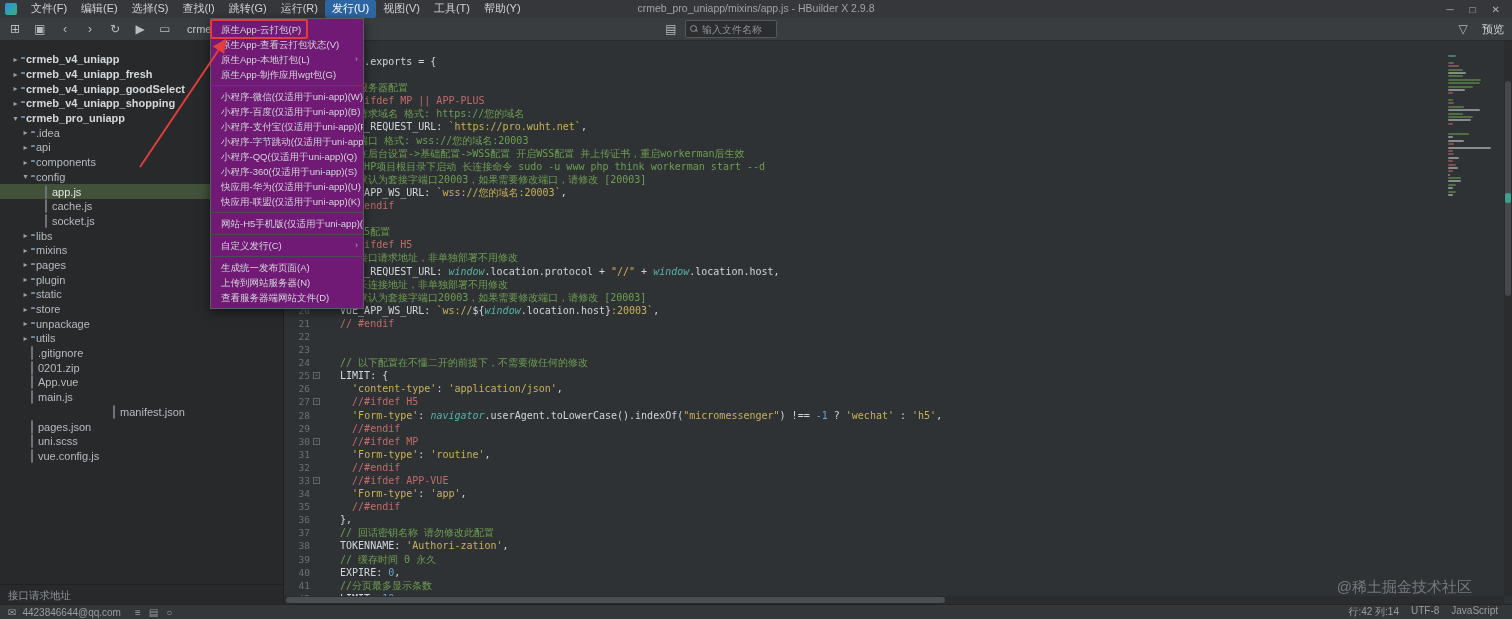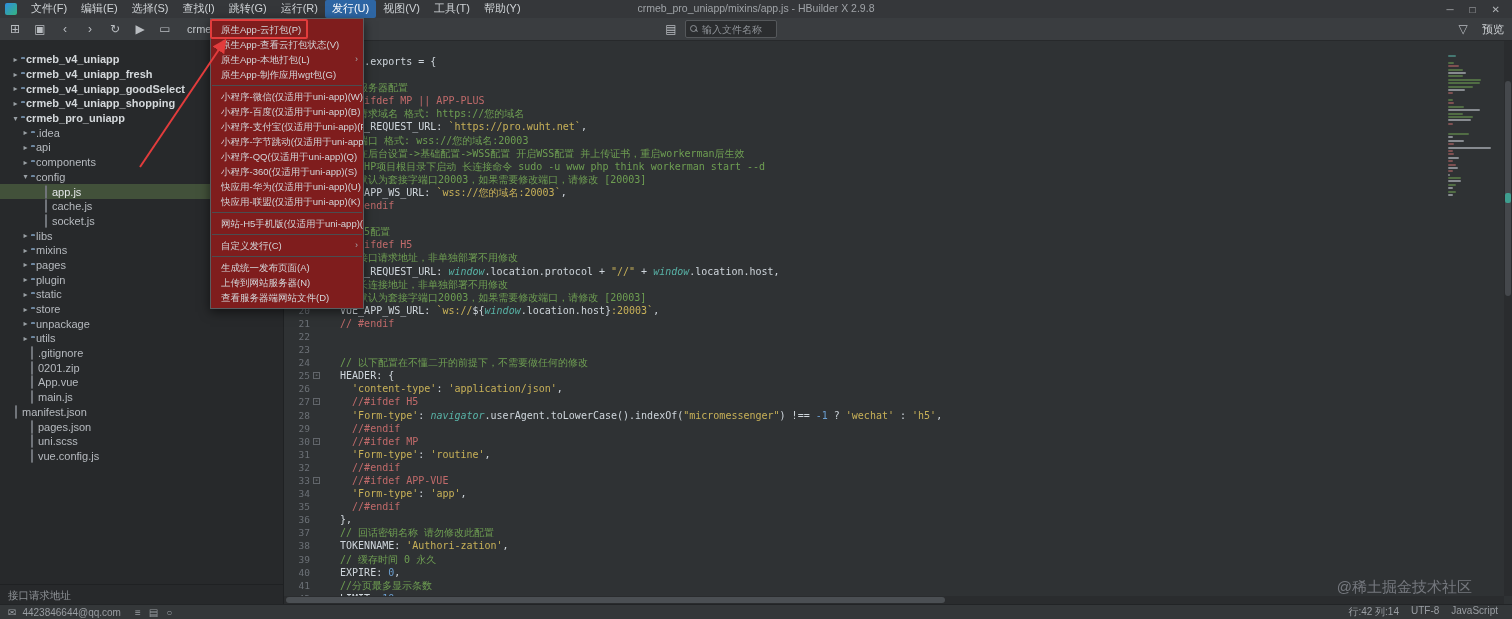--- a/index.html
+++ b/index.html
@@ -64,21 +64,21 @@
   .hthumb{position:absolute;left:2px;top:1px;width:54%;height:6px;background:#4b4f53;border-radius:3px;}
 
   
   .statusbar{position:absolute;left:0;right:0;bottom:0;height:15px;background:#343739;border-top:1px solid #222426;
              display:flex;align-items:center;font-size:10px;color:#9a9ea3;padding:0 8px;box-sizing:border-box;}
   .st-left{display:flex;align-items:center;gap:6px;}
   .st-ico{font-size:10px;color:#9a9ea3;margin-left:8px;}
   .st-right{margin-left:auto;display:flex;gap:12px;margin-right:6px;}
 
   
-  .popup{position:absolute;left:210px;top:18px;width:152px;background:#7f1d1d;border:1px solid #5a5d60;
+  .popup{position:absolute;left:210px;top:18px;width:152px;background:#701a75;border:1px solid #5a5d60;
          box-shadow:0 3px 10px rgba(0,0,0,.55);padding:3px 0;z-index:50;}
   .mi{position:relative;height:15px;line-height:15px;font-size:9.5px;color:#d2d5d8;padding:0 14px 0 10px;white-space:nowrap;overflow:hidden;}
   .mi .sub{position:absolute;right:5px;top:0;font-size:9px;color:#a9adb1;}
   .msep{height:1px;background:#4a4d50;margin:3px 1px;}
 
   
   .annot-box{position:absolute;border:2px solid #e23c3c;border-radius:2px;z-index:70;pointer-events:none;}
   .annot-svg{position:absolute;inset:0;z-index:70;pointer-events:none;}
   .watermark{position:absolute;right:40px;bottom:22px;font-size:15px;color:#9a9da5;opacity:.65;z-index:45;pointer-events:none;}
 </style>
@@ -249,21 +249,21 @@
           <div class="trow" style="padding-left: 20px;">
             <span class="chev"></span>
             <span class="fold-ico"><span class="fi" style="--fc: #49b984;"></span></span>
             <span>App.vue</span>
           </div>
           <div class="trow" style="padding-left: 20px;">
             <span class="chev"></span>
             <span class="fold-ico"><span class="fi" style="--fc: #c9b458;"></span></span>
             <span>main.js</span>
           </div>
-          <div class="trow" style="padding-left: 4px;">
+          <div class="trow" style="padding-left: 4px; justify-content: center;">
             <span class="chev"></span>
             <span class="fold-ico"><span class="fi" style="--fc: #9aa0a6;"></span></span>
             <span>manifest.json</span>
           </div>
           <div class="trow" style="padding-left: 20px;">
             <span class="chev"></span>
             <span class="fold-ico"><span class="fi" style="--fc: #9aa0a6;"></span></span>
             <span>pages.json</span>
           </div>
           <div class="trow" style="padding-left: 20px;">
@@ -408,21 +408,21 @@
           <div class="cl">
             <span class="g">24</span>
             <span class="fd"></span>
             <span class="src"><span style="color: rgb(110, 158, 82);">  // 以下配置在不懂二开的前提下，不需要做任何的修改</span></span>
           </div>
           <div class="cl">
             <span class="g">25</span>
             <span class="fd">
               <span class="fdbox">-</span>
             </span>
-            <span class="src"><span style="color: rgb(207, 214, 220);">  HEADER: {</span></span>
+            <span class="src"><span style="color: rgb(207, 214, 220);">  LIMIT: {</span></span>
           </div>
           <div class="cl">
             <span class="g">26</span>
             <span class="fd"></span>
             <span class="src"><span style="color: rgb(207, 214, 220);">    </span><span style="color: rgb(200, 177, 88);">'content-type'</span><span style="color: rgb(207, 214, 220);">: </span><span style="color: rgb(200, 177, 88);">'application/json'</span><span style="color: rgb(207, 214, 220);">,</span></span>
           </div>
           <div class="cl">
             <span class="g">27</span>
             <span class="fd">
               <span class="fdbox">-</span>

